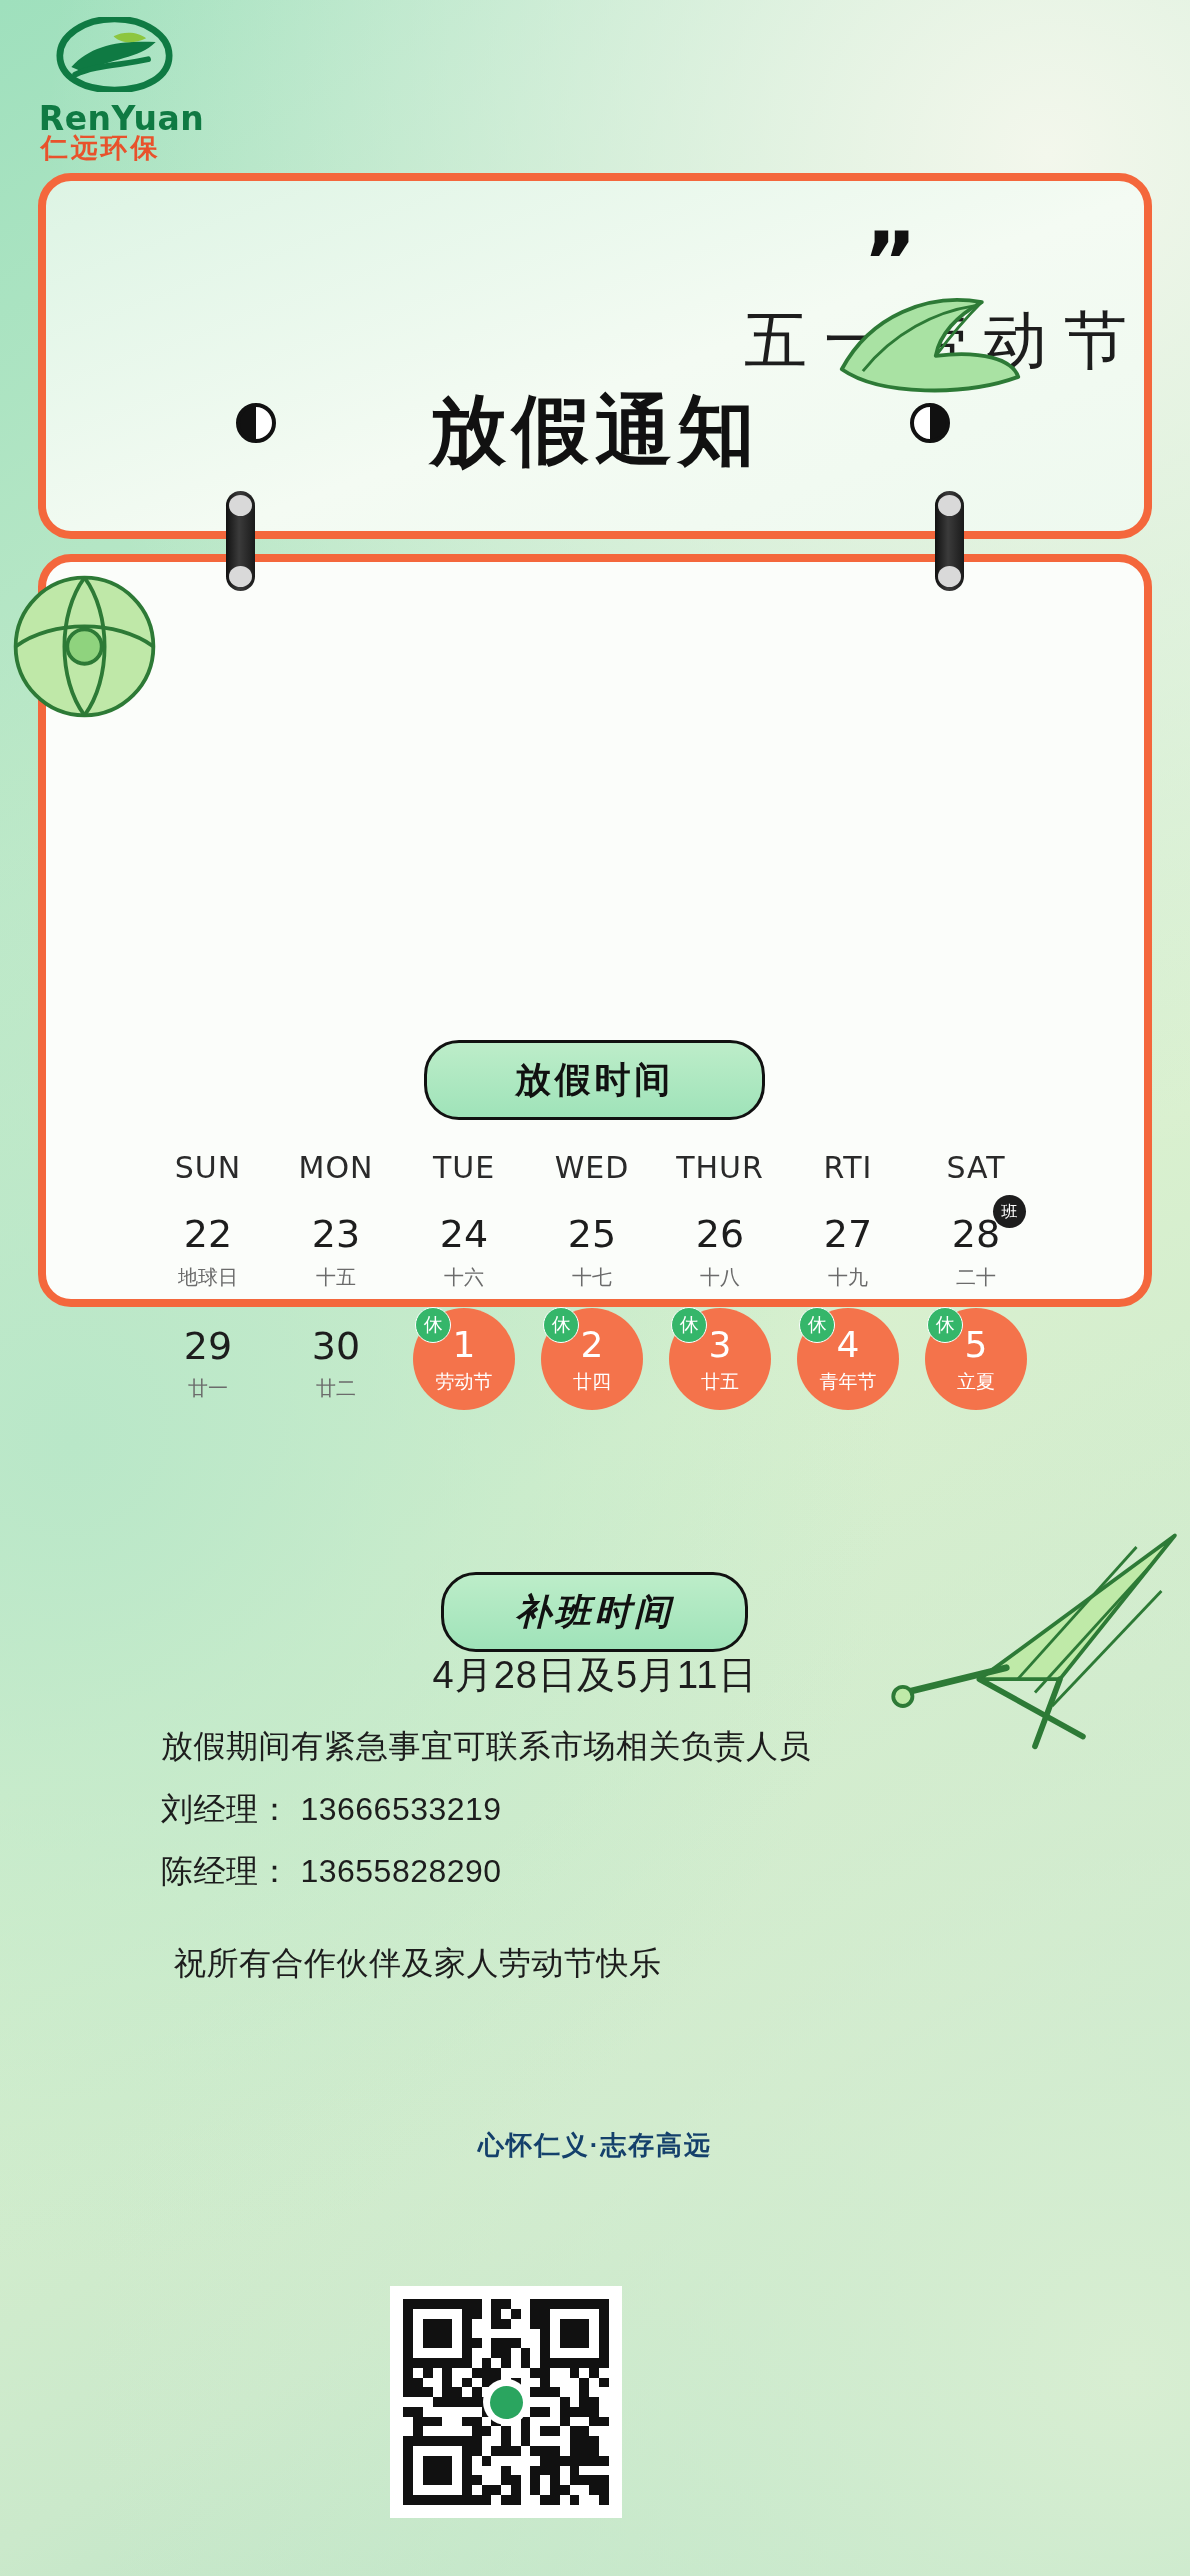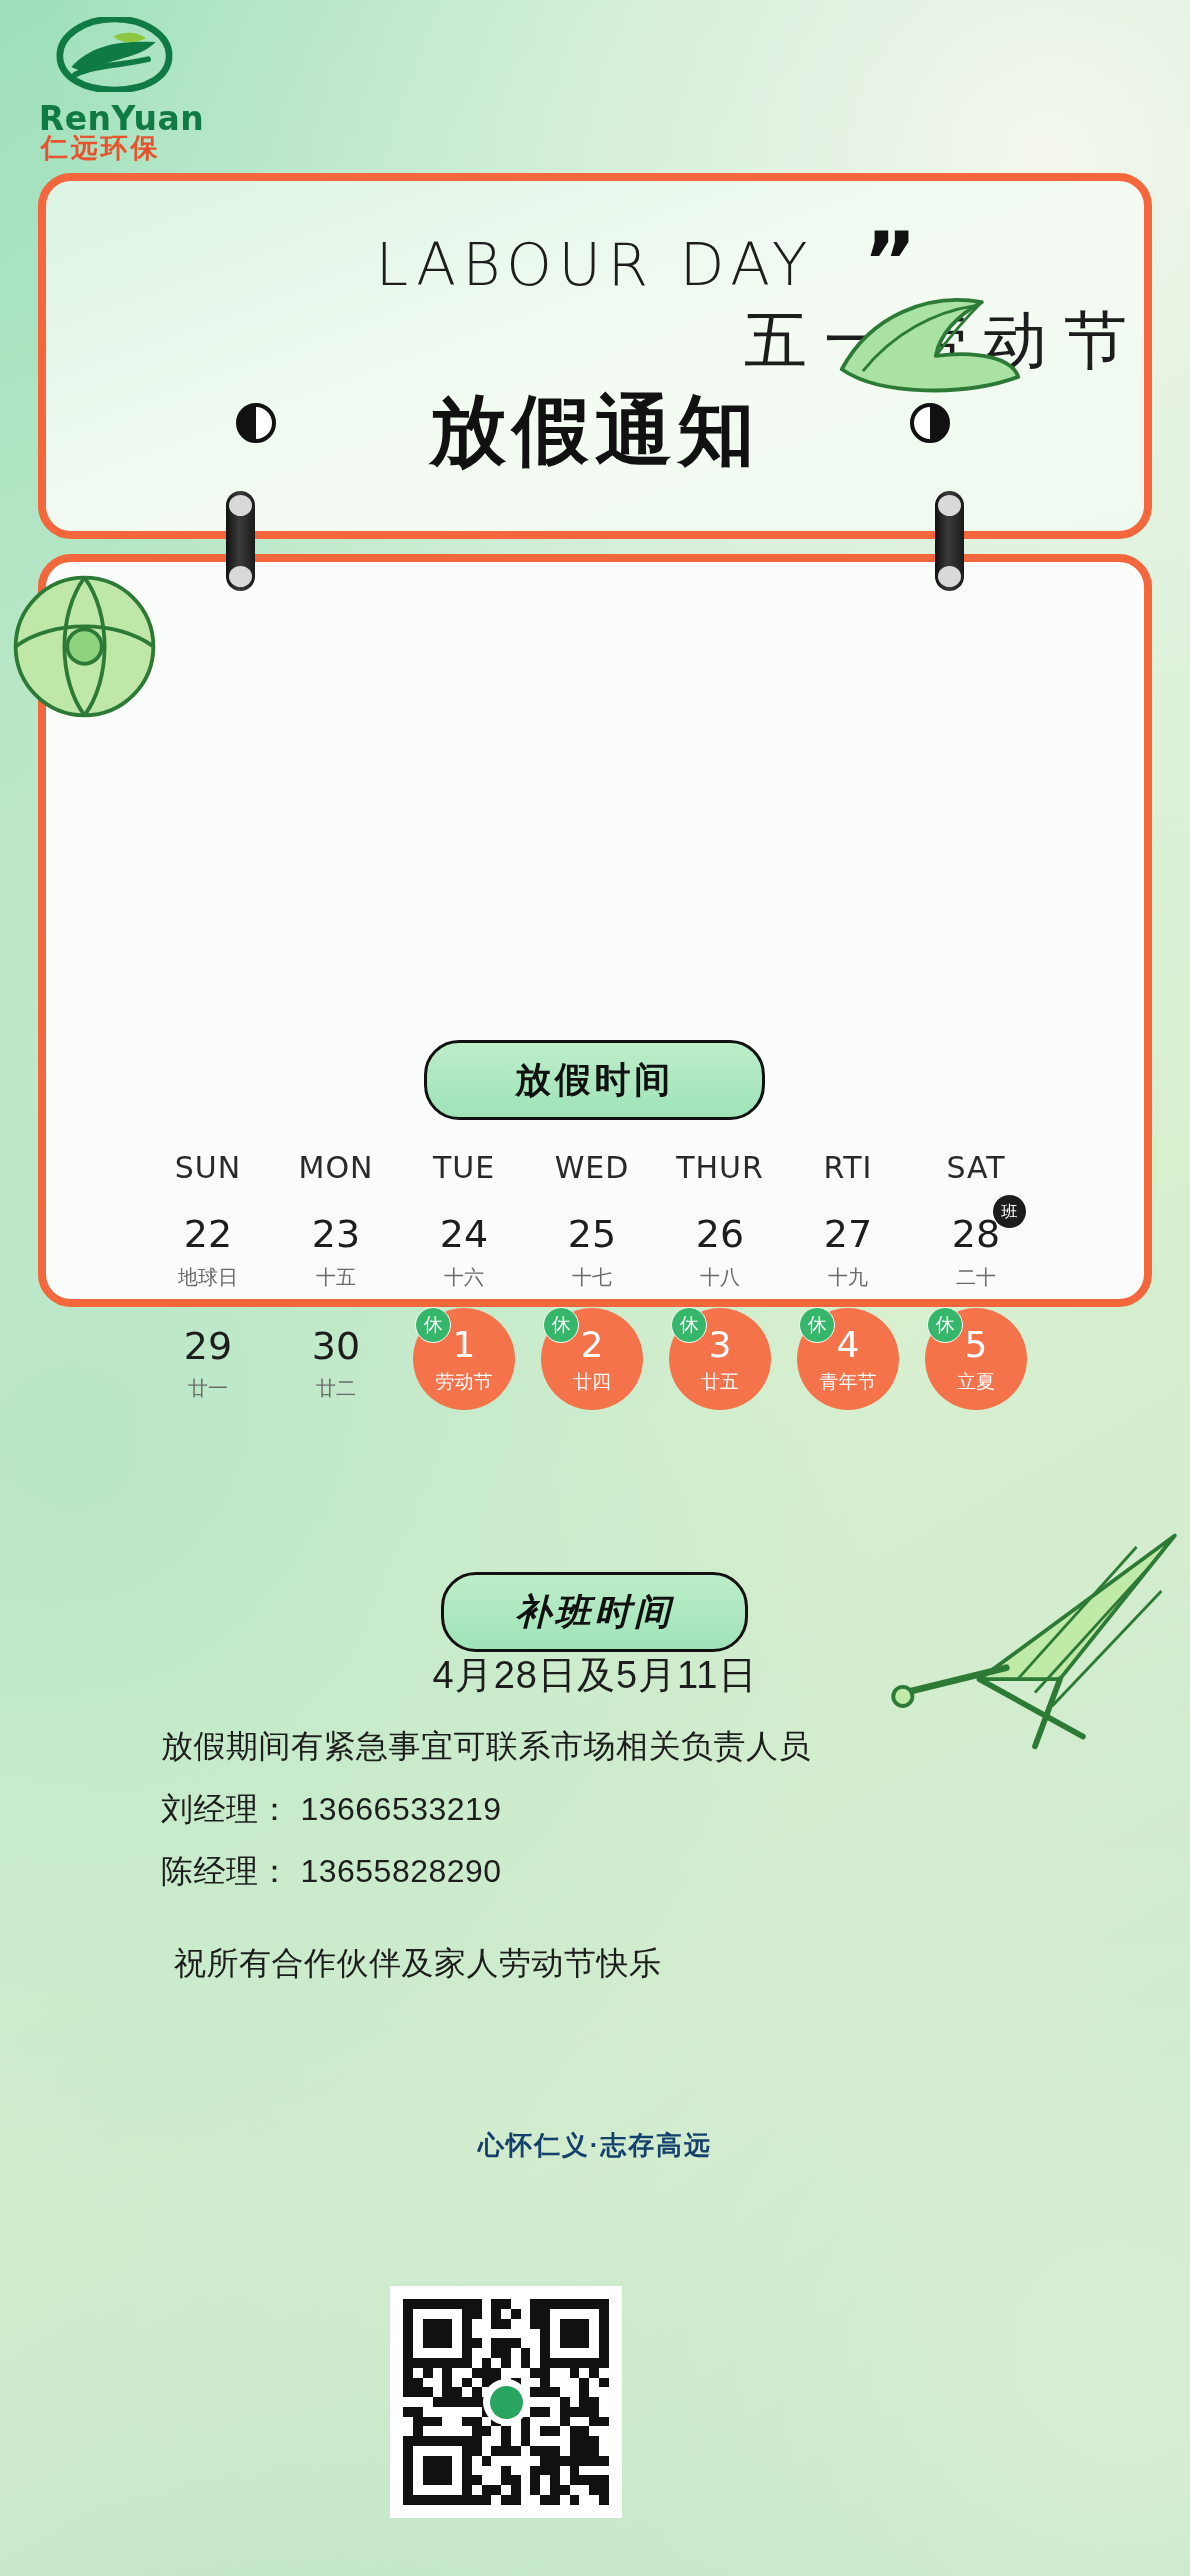--- a/index.html
+++ b/index.html
@@ -228,21 +228,20 @@
       <path d="M16 52 C36 30 64 24 104 26 C86 44 58 42 30 58 Z" fill="#0f7a43"></path>
       <path d="M60 20 C72 14 86 16 94 22 C82 28 68 28 60 20 Z" fill="#8dc63f"></path>
       <path d="M20 60 C40 50 70 50 96 44" fill="none" stroke="#0f7a43" stroke-width="6" stroke-linecap="round"></path>
     </svg>
   </div>
   <div class="logo-text-en">RenYuan</div>
   <div class="logo-text-cn">仁远环保</div>
 </div>
 
 <div class="card card-top">
-  <div class="headline-en">LABOUR DAY</div>
   <div class="quote-mark">”</div>
   <div class="headline-cn1">五一劳动节</div>
   <div class="eye-left"></div>
   <div class="headline-cn2">放假通知</div>
   <div class="eye-right"></div>
 
   <div class="hat" style="left:767px;top:96px;">
     <svg viewBox="0 0 220 130" width="211" height="125">
       <path d="M30 96 C60 40 120 16 176 26 C150 40 132 60 128 82 C176 76 208 86 214 104 C160 124 70 124 30 96 Z" fill="#a9e2a3" stroke="#2d7a36" stroke-width="4" stroke-linejoin="round"></path>
       <path d="M128 82 C140 66 158 44 176 26" fill="none" stroke="#2d7a36" stroke-width="3"></path>

